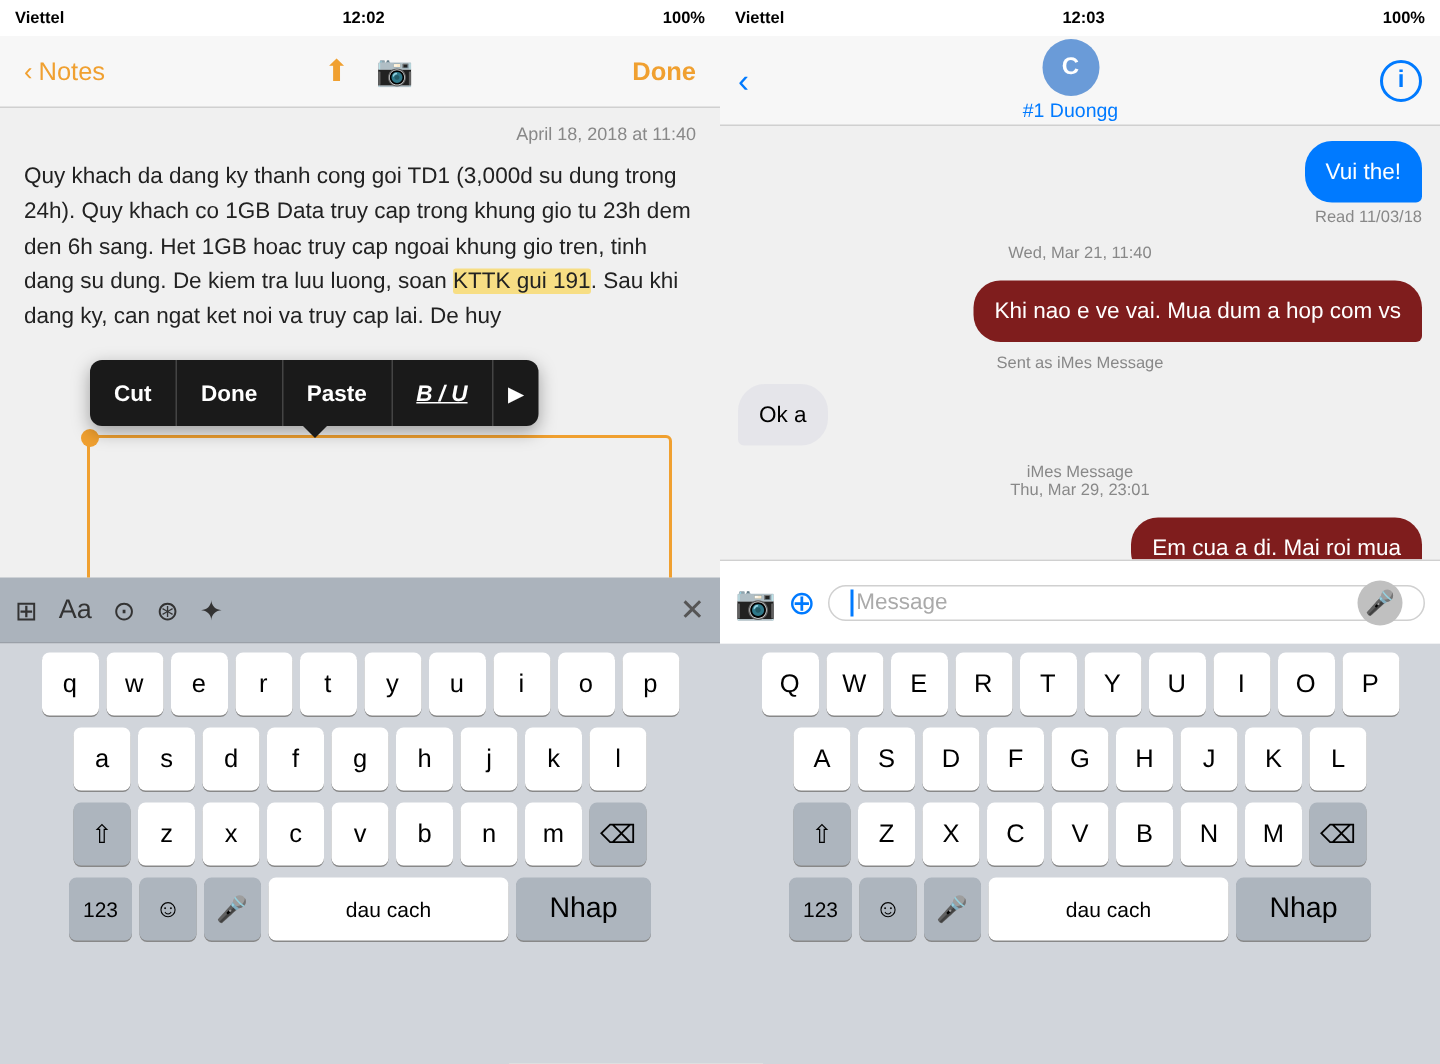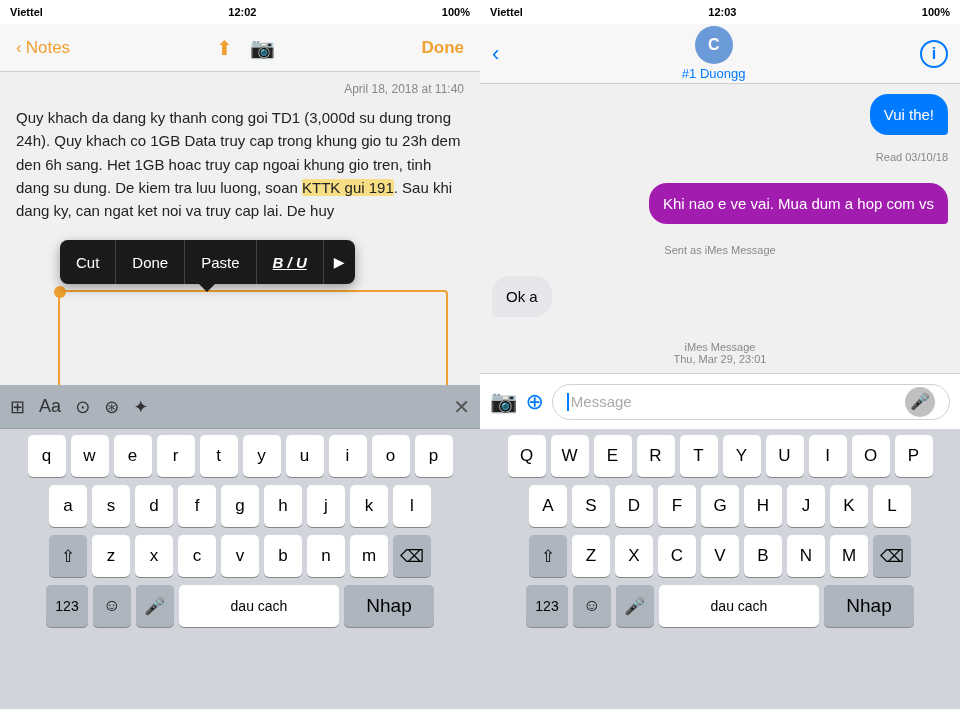--- a/index.html
+++ b/index.html
@@ -118,21 +118,21 @@
       left: 50%;
       transform: translateX(-50%);
       border-left: 8px solid transparent;
       border-right: 8px solid transparent;
       border-top: 8px solid #1a1a1a;
     }
 
     .text-menu-item {
       color: #fff;
       font-size: 15px;
-      font-weight: 400;
+      font-weight: 700;
       padding: 0 16px;
       height: 100%;
       display: flex;
       align-items: center;
       border-right: 1px solid #444;
       cursor: pointer;
     }
 
     .text-menu-item:last-child {
       border-right: none;
@@ -339,21 +339,21 @@
       font-size: 16px;
       font-weight: 700;
     }
 
     .messages-area {
       flex: 1;
       overflow: hidden;
       padding: 10px 12px;
       display: flex;
       flex-direction: column;
-      gap: 20px;
+      gap: 8px;
       position: relative;
     }
 
     .msg-time {
       text-align: center;
       font-size: 11px;
       color: #888;
       margin: 4px 0;
     }
 
@@ -374,21 +374,21 @@
     }
 
     .bubble.received {
       background: #e5e5ea;
       color: #000;
       align-self: flex-start;
       border-bottom-left-radius: 4px;
     }
 
     .bubble.green-sent {
-      background: #a21caf;
+      background: #7f1d1d;
       color: #fff;
       align-self: flex-end;
       border-bottom-right-radius: 4px;
     }
 
     .read-status {
       text-align: right;
       font-size: 11px;
       color: #888;
       margin-top: -4px;
@@ -416,21 +416,21 @@
       color: #007aff;
     }
 
     .apps-icon-btn {
       font-size: 22px;
       color: #007aff;
     }
 
     .message-input-box {
       flex: 1;
-      height: 36px;
+      height: 24px;
       border: 1.5px solid #d0d0d0;
       border-radius: 18px;
       padding: 0 14px;
       font-size: 15px;
       color: #aaa;
       display: flex;
       align-items: center;
       background: #fff;
       position: relative;
     }
@@ -589,22 +589,23 @@
         <span>C</span>
       </div>
       <div class="contact-name">#1 Duongg</div>
     </div>
     <div class="info-btn">i</div>
   </div>
 
   <div class="messages-area">
 
     <div class="bubble sent">Vui the!</div>
-    <div class="read-status">Read 03/10/18</div>
-
+    <div class="read-status">Read 11/03/18</div>
+
+    <div class="msg-time">Wed, Mar 21, 11:40</div>
 
     <div class="bubble green-sent">Khi nao e ve vai. Mua dum a hop com vs</div>
     <div class="iMessage-label">Sent as iMes Message</div>
 
     <div class="bubble received">Ok a</div>
 
     <div class="msg-time">iMes Message<br>Thu, Mar 29, 23:01</div>
 
     <div class="bubble green-sent">Em cua a di. Mai roi mua</div>
 

